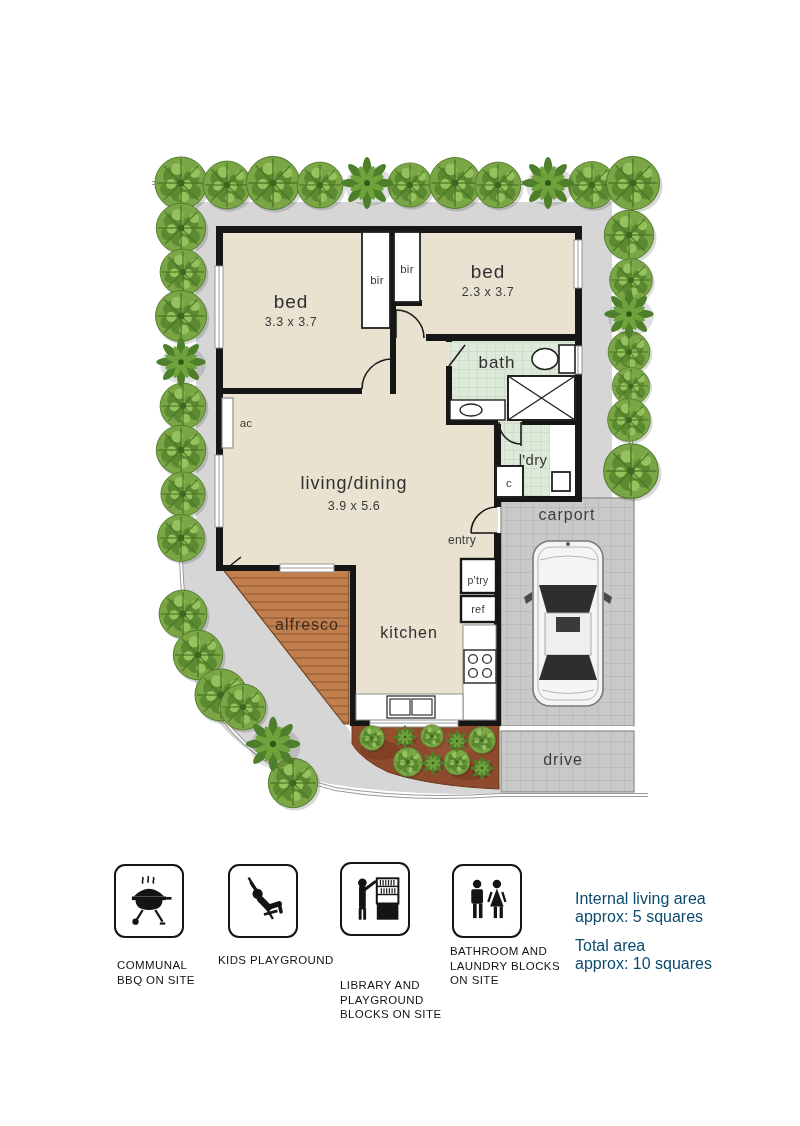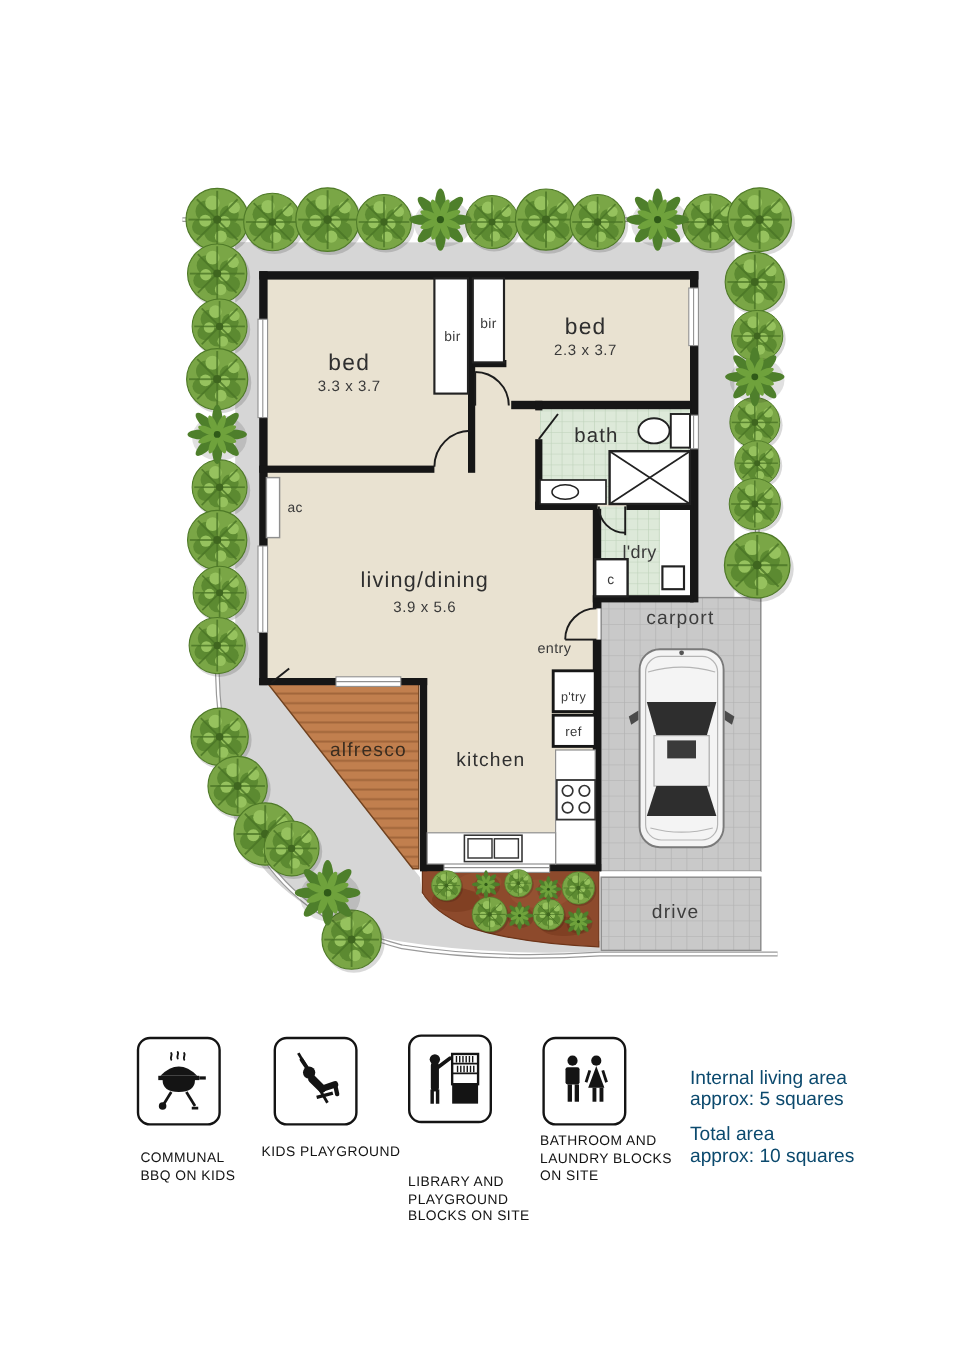--- a/index.html
+++ b/index.html
@@ -312,21 +312,21 @@
       <path d="M15,29 Q15,40 30,40 Q45,40 45,29 Z" fill="#141414"></path>
       <line x1="23" y1="40" x2="15" y2="53" stroke="#141414" stroke-width="2.5"></line>
       <line x1="37" y1="40" x2="45" y2="53" stroke="#141414" stroke-width="2.5"></line>
       <circle cx="15" cy="53" r="3.5" fill="#141414"></circle>
       <line x1="42" y1="55" x2="48" y2="55" stroke="#141414" stroke-width="2.5"></line>
     </svg>
   </div>
 </div>
 <div class="leglbl" style="left:117px;top:946px;margin-top:12px;">
   <div>COMMUNAL</div>
-  <div>BBQ ON KIDS</div>
+  <div>BBQ ON SITE</div>
 </div>
 
 <div class="leg" style="left:228px;top:864px;">
   <div class="legbox">
     <svg width="54" height="54" viewBox="0 0 60 60">
       <line x1="14" y1="4" x2="41" y2="50" stroke="#141414" stroke-width="2.6"></line>
       <circle cx="24" cy="22" r="5.7" fill="#141414"></circle>
       <line x1="27" y1="25" x2="17" y2="10" stroke="#141414" stroke-width="3.6" stroke-linecap="round"></line>
       <line x1="27" y1="28" x2="36" y2="37" stroke="#141414" stroke-width="7.5" stroke-linecap="round"></line>
       <line x1="36" y1="37" x2="48" y2="33" stroke="#141414" stroke-width="6" stroke-linecap="round"></line>

